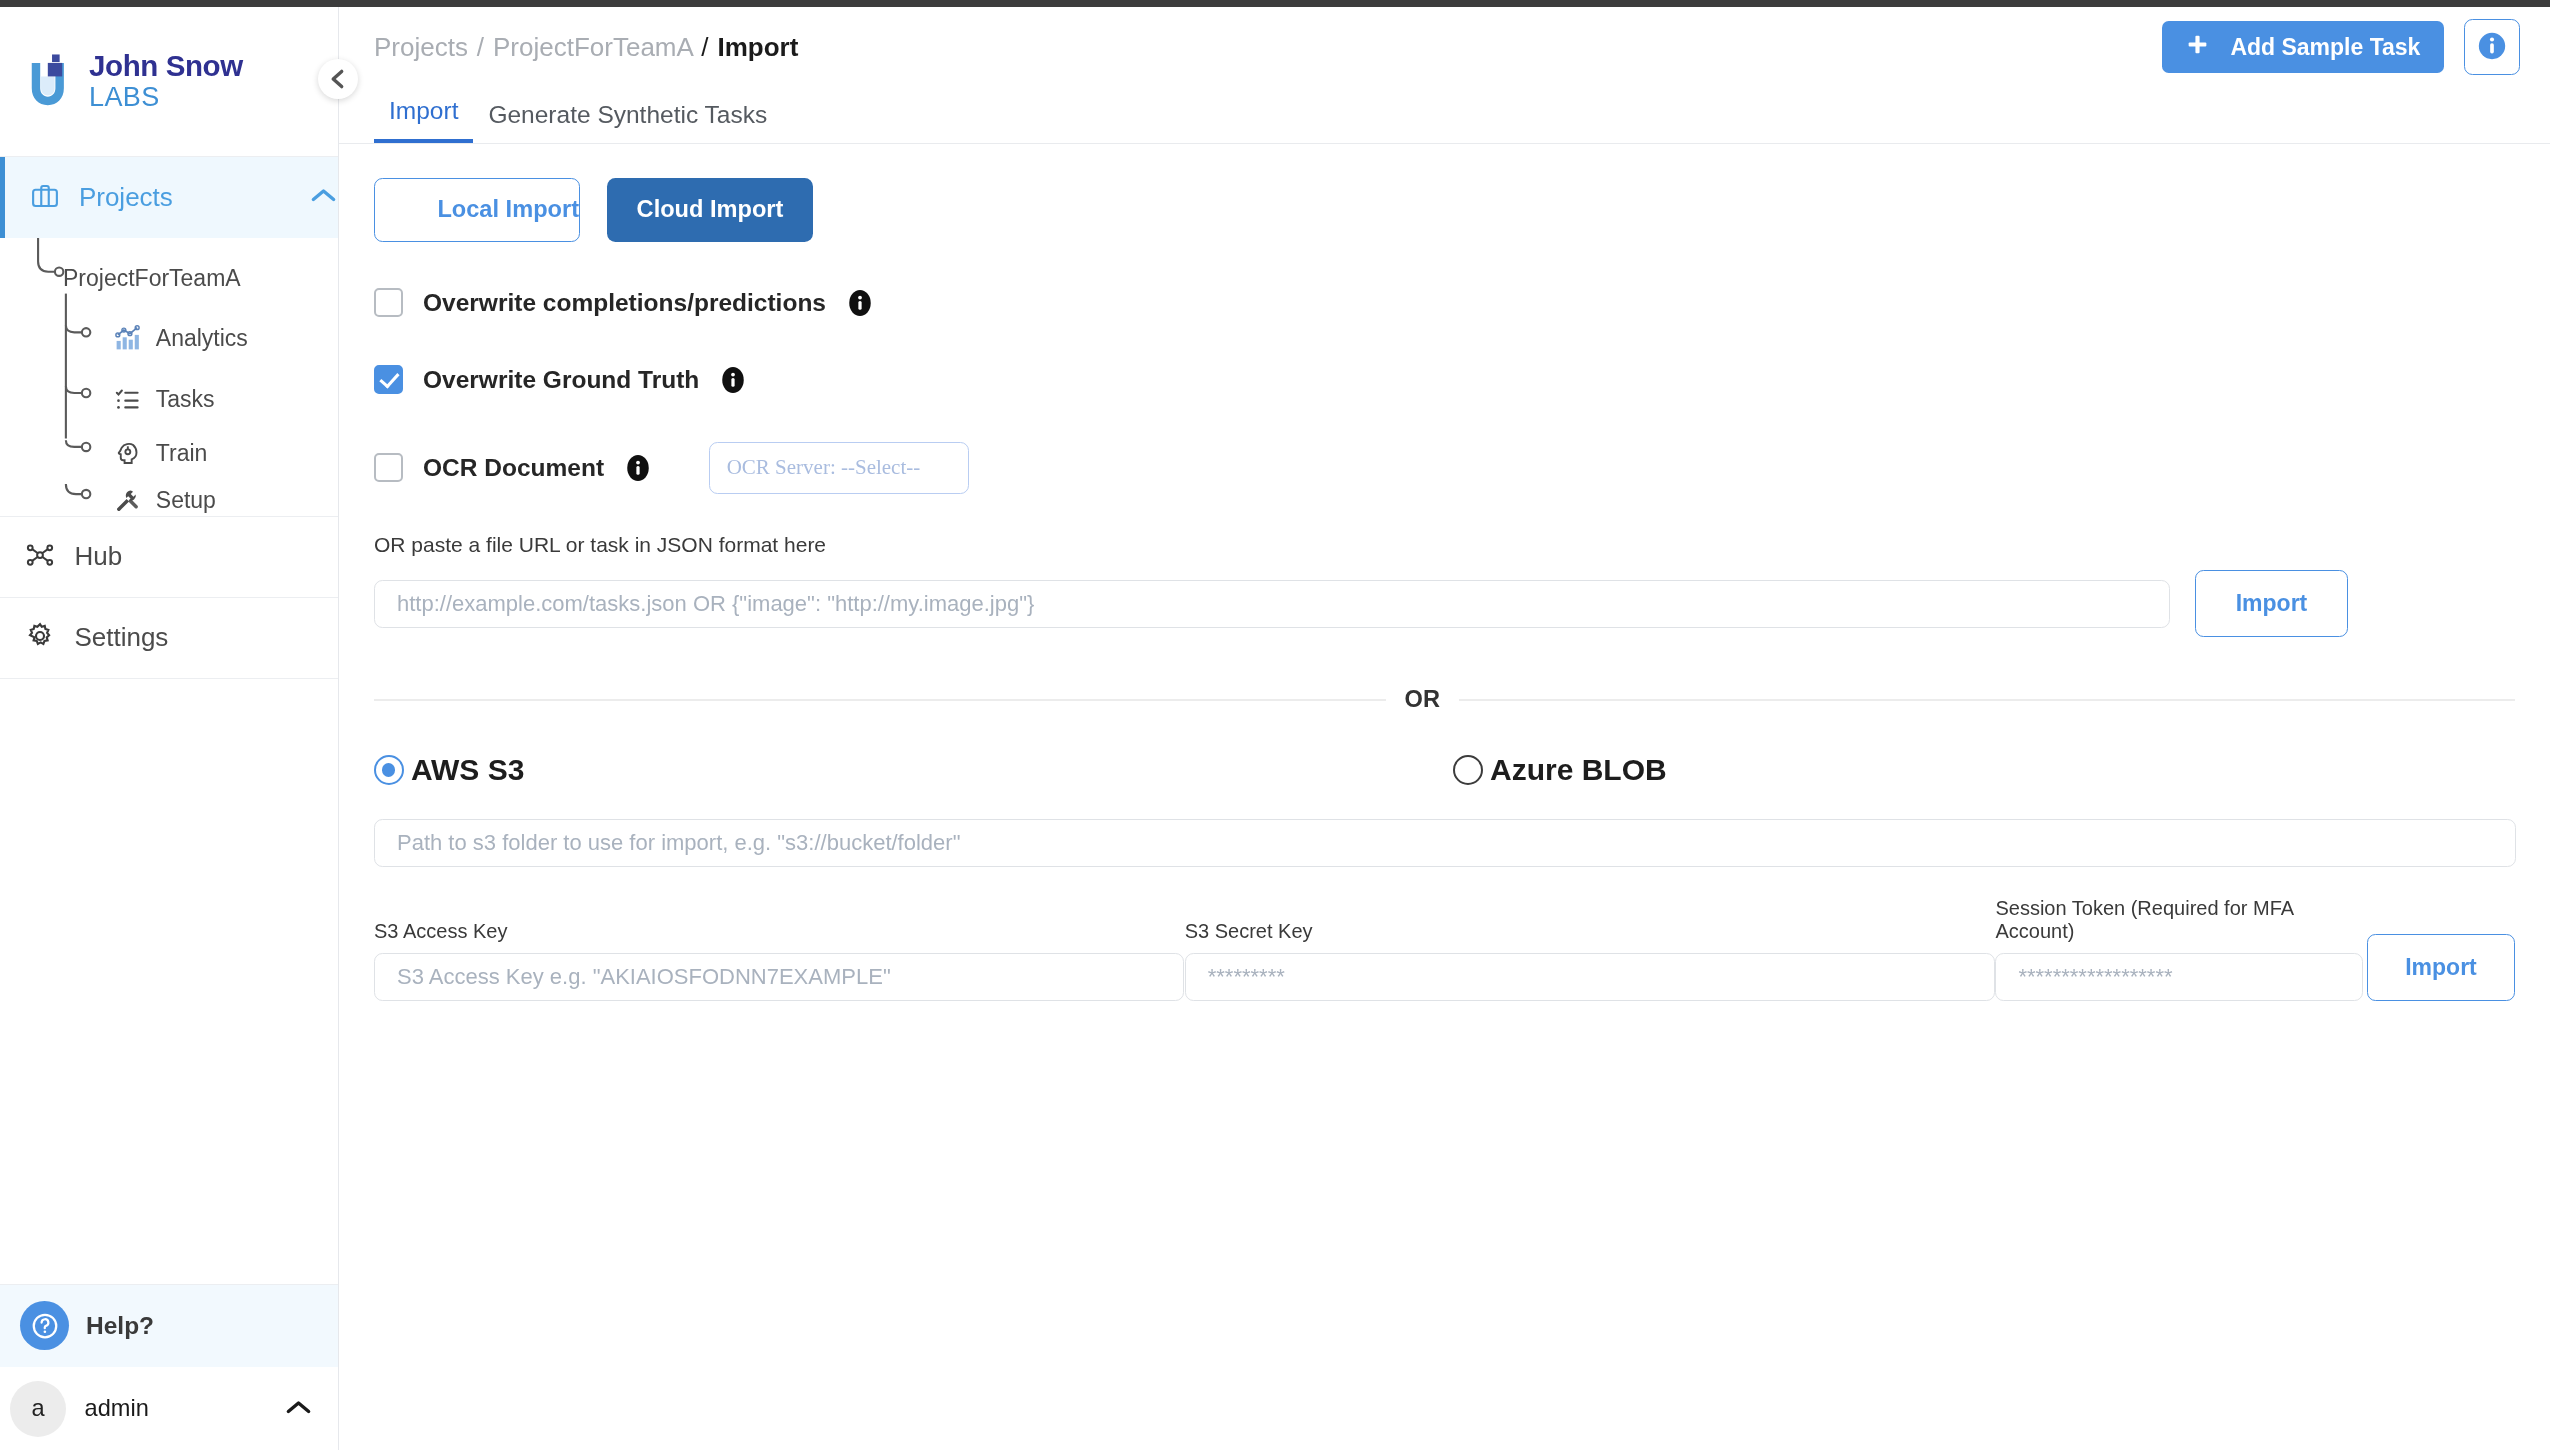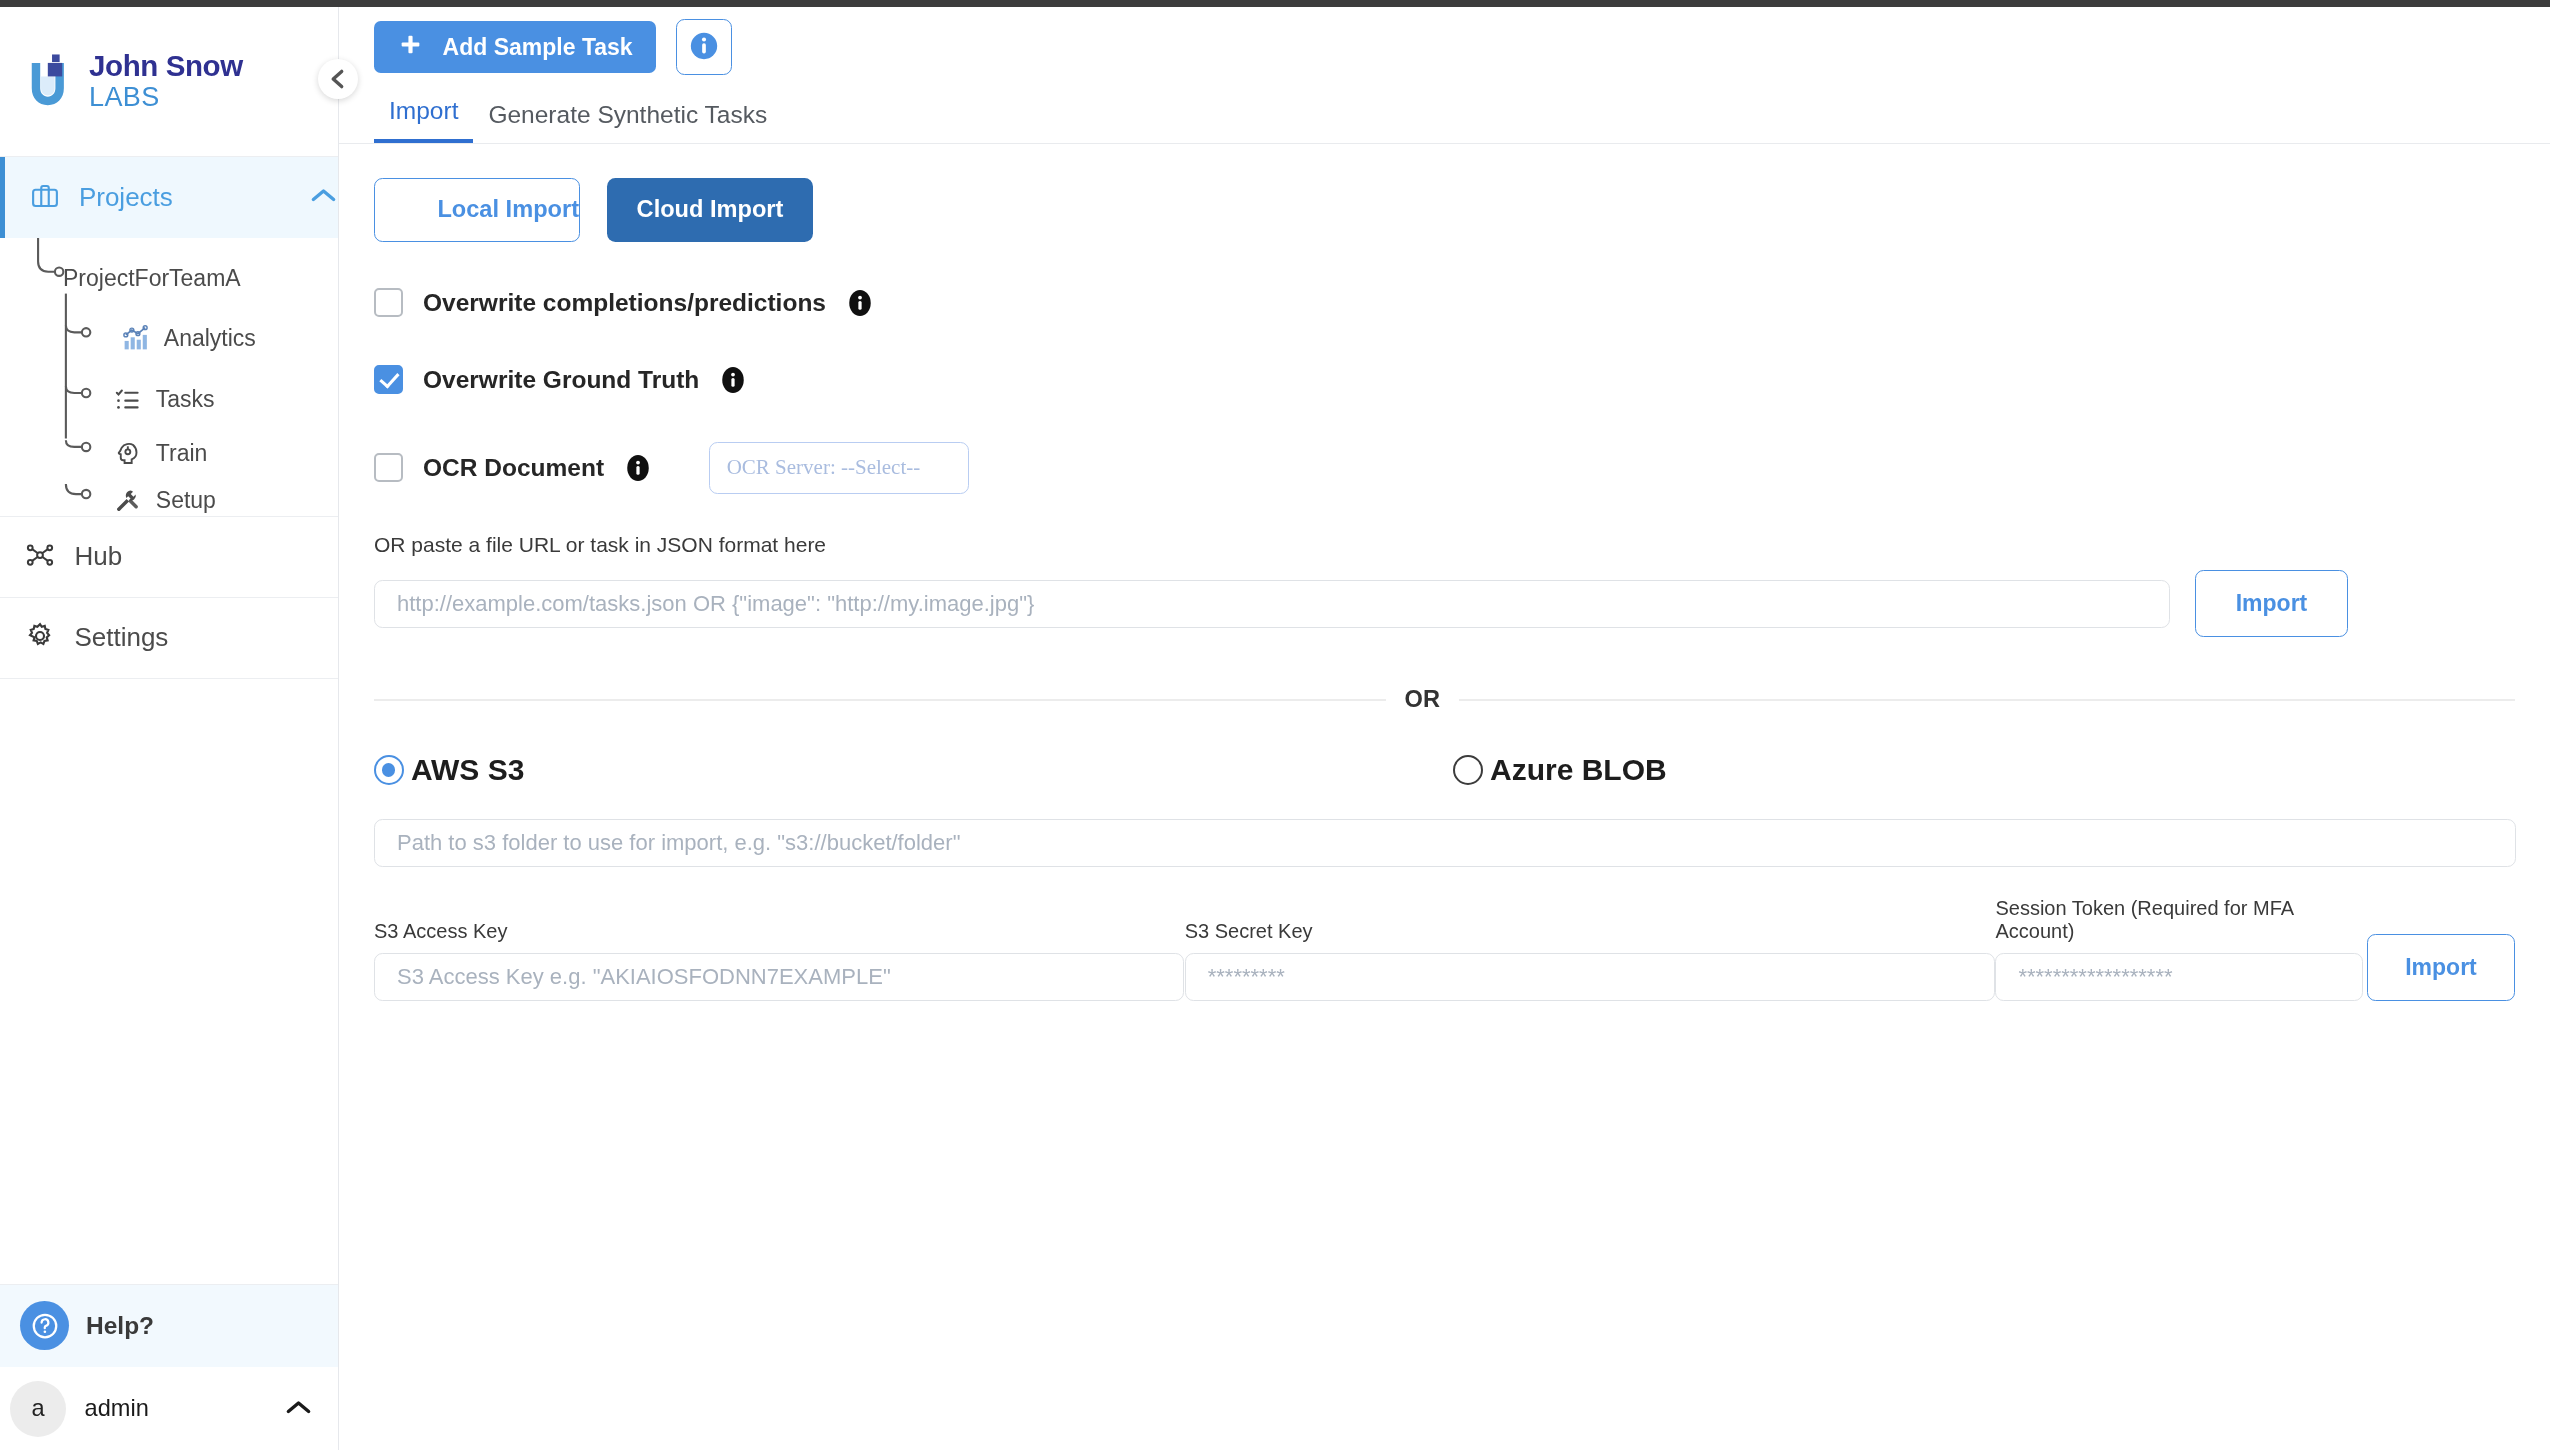--- a/index.html
+++ b/index.html
@@ -208,21 +208,21 @@
         <path d="M78 240 Q78 248 88 248 L97 248" fill="none" stroke="#5a5a5a" stroke-width="2.5"></path>
         <circle cx="102" cy="248" r="5" fill="#fff" stroke="#5a5a5a" stroke-width="2.5"></circle>
         <path d="M78 292 Q78 304 90 304 L97 304" fill="none" stroke="#5a5a5a" stroke-width="2.5"></path>
         <circle cx="102" cy="304" r="5" fill="#fff" stroke="#5a5a5a" stroke-width="2.5"></circle>
       </svg>
 
       <div class="tree-item level1" style="position:absolute;top:13.5px;left:0;">
         <span class="name">ProjectForTeamA</span>
       </div>
 
-      <div class="tree-item level2" style="position:absolute;top:74px;left:8px;">
+      <div class="tree-item level2" style="position:absolute;top:74px;left:0;">
         <span class="ic">
           <svg width="29" height="29" viewBox="0 0 24 24">
             <rect x="3" y="14" width="3.4" height="7" fill="#8fb6e3"></rect>
             <rect x="8" y="11" width="3.4" height="10" fill="#8fb6e3"></rect>
             <rect x="13" y="13" width="3.4" height="8" fill="#8fb6e3"></rect>
             <rect x="18" y="9" width="3.4" height="12" fill="#8fb6e3"></rect>
             <polyline points="4,9 9,5 14,8 20,3" fill="none" stroke="#5a82b8" stroke-width="1.4"></polyline>
             <circle cx="4" cy="9" r="1.6" fill="none" stroke="#5a82b8" stroke-width="1.2"></circle>
             <circle cx="9" cy="5" r="1.6" fill="none" stroke="#5a82b8" stroke-width="1.2"></circle>
             <circle cx="14" cy="8" r="1.6" fill="none" stroke="#5a82b8" stroke-width="1.2"></circle>
@@ -316,20 +316,27 @@
         <svg width="29" height="18.6" viewBox="0 0 34 22">
           <polyline points="5,16 17,6 29,16" fill="none" stroke="#1a1a1a" stroke-width="4" stroke-linecap="round" stroke-linejoin="round"></polyline>
         </svg>
       </span>
     </div>
   </aside>
 
   <section class="main">
 
     <div class="header">
+      <div class="breadcrumb">
+        <span class="crumb-muted">Projects</span>
+        <span class="crumb-sep">/</span>
+        <span class="crumb-muted">ProjectForTeamA</span>
+        <span class="crumb-sep-dark">/</span>
+        <span class="crumb-active">Import</span>
+      </div>
 
       <button class="btn-primary">
         <span>
           <svg width="25" height="25" viewBox="0 0 24 24">
             <rect x="10" y="3.5" width="4" height="17" rx="1" fill="#fff"></rect>
             <rect x="3.5" y="10" width="17" height="4" rx="1" fill="#fff"></rect>
           </svg>
         </span>
         <span>Add Sample Task</span>
       </button>

